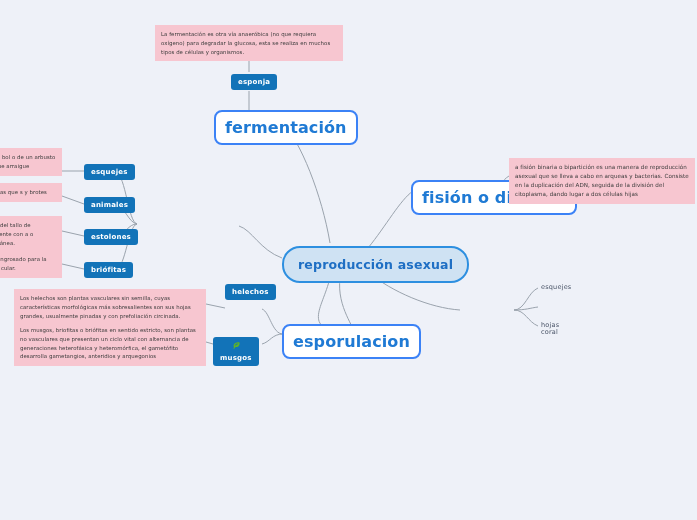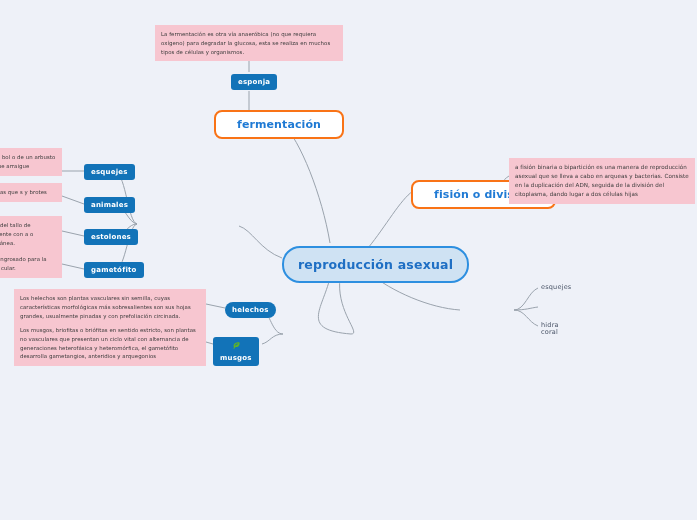--- a/index.html
+++ b/index.html
@@ -43,26 +43,26 @@
     color: #1f6fc4;
     font-weight: bold;
     font-size: 12.5px;
     padding: 9px 14px;
     letter-spacing: .2px;
   }
 
   
   .main-node {
     background: #ffffff;
-    border: 2px solid #f97316;
+    border: 2px solid #3b82f6;
     border-radius: 8px;
     color: #1f7ad4;
     font-weight: bold;
-    font-size: 11px;
-    padding: 6px 21px;
+    font-size: 16px;
+    padding: 6px 9px;
     letter-spacing: .1px;
   }
 
   
   .sub-node {
     background: #1273b8;
     border-radius: 3px;
     color: #ffffff;
     font-weight: bold;
     font-size: 7px;
@@ -172,44 +172,47 @@
   <div class="note note-lg" style="left:509px; top:158px; width:186px;">a fisión binaria o bipartición es una manera de reproducción asexual que se lleva a cabo en arqueas y bacterias. Consiste en la duplicación del ADN, seguida de la división del citoplasma, dando lugar a dos células hijas</div>
 
 
   <div class="node leaf-node" style="left:538px; top:281px;">
     <span>esquejes</span>
   </div>
   <div class="node leaf-node" style="left:538px; top:300px;margin-top:26px;">
     <span>coral</span>
   </div>
   <div class="node leaf-node" style="left:538px; top:319px;">
-    <span>hidra</span>
+    <span>hojas</span>
   </div>
 
 
   <div class="node sub-node" style="left:84px; top:164px;">
     <span>esquejes</span>
   </div>
   <div class="node sub-node" style="left:84px; top:197px;">
     <span>animales</span>
   </div>
   <div class="node sub-node" style="left:84px; top:229px;">
     <span>estolones</span>
   </div>
   <div class="node sub-node" style="left:84px; top:262px;">
-    <span>gametófito</span>
+    <span>briófitas</span>
   </div>
 
   <div class="note" style="left:-26px; top:148px; width:88px;">mas de bol o de un arbusto para que arraigue</div>
   <div class="note" style="left:-26px; top:183px; width:88px;">as yemas que s y brotes</div>
   <div class="note" style="left:-26px; top:216px; width:88px;">a base del tallo de ontalmente con a o subterránea.</div>
   <div class="note" style="left:-26px; top:250px; width:88px;">ado y engrosado para la planta. cular.</div>
 
-
-  <div class="node sub-node" style="left:225px; top:302px;border-radius:8px;">
+  <div class="node main-node" style="left:282px; top:324px;">
+    <span>esporulacion</span>
+  </div>
+
+  <div class="node sub-node" style="left:225px; top:284px;">
     <span>helechos</span>
   </div>
 
   <div class="node sub-node" style="left:213px; top:337px;flex-direction:column;">
     <span class="leaf-icon">
       <svg viewBox="0 0 16 16" width="10" height="10" aria-hidden="true">
         <path d="M13.5 2.2c-3.4-.3-6.3.6-8 2.3-1.6 1.7-1.8 4-0.6 5.6l1.6-1.6c-.3-.9-.1-2 .7-2.8 1-1 2.7-1.6 4.7-1.6-1.2 1.4-2.8 2.3-4.4 2.8l-1.4 1.4c-1.2 1.2-2.1 2.4-2.6 3.6l1.6.6c.4-1 1.1-2 2.1-3 .4.1.8.2 1.2.2 1.3 0 2.6-.5 3.6-1.5 1.7-1.7 2.2-4.4 1.5-6z" fill="#5db32a"></path>
       </svg>
     </span>
     <span>musgos</span>

